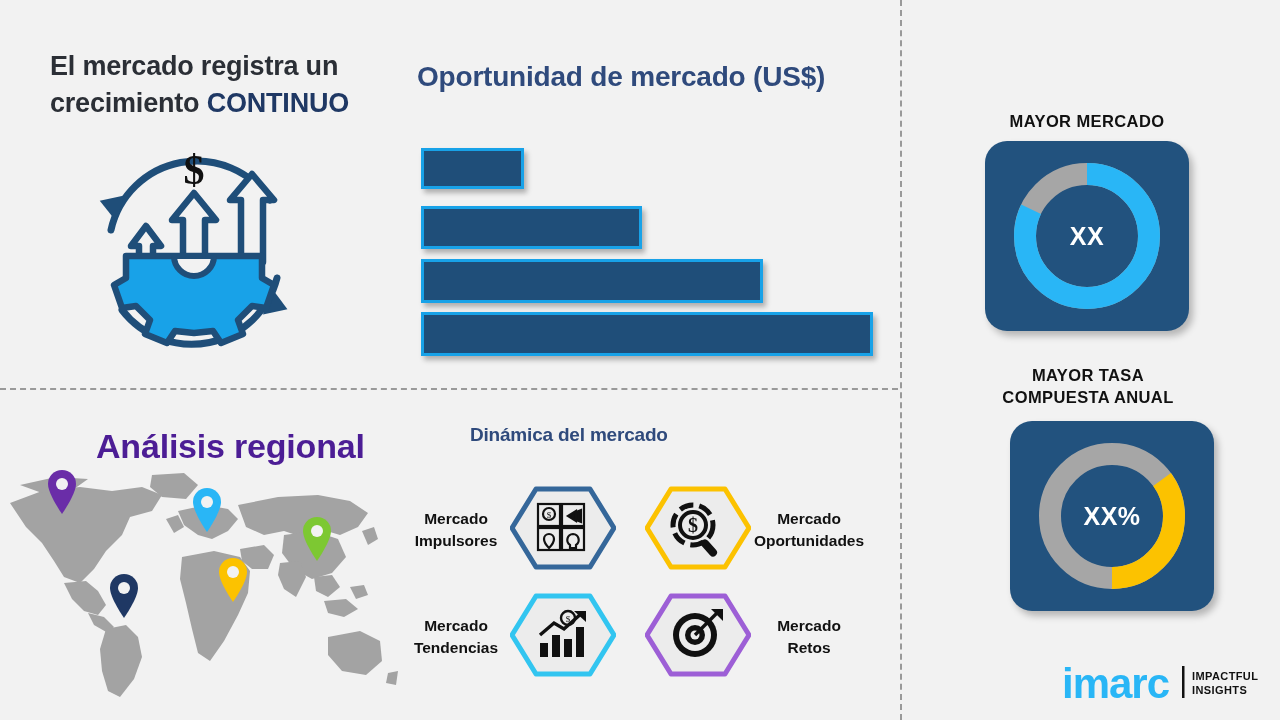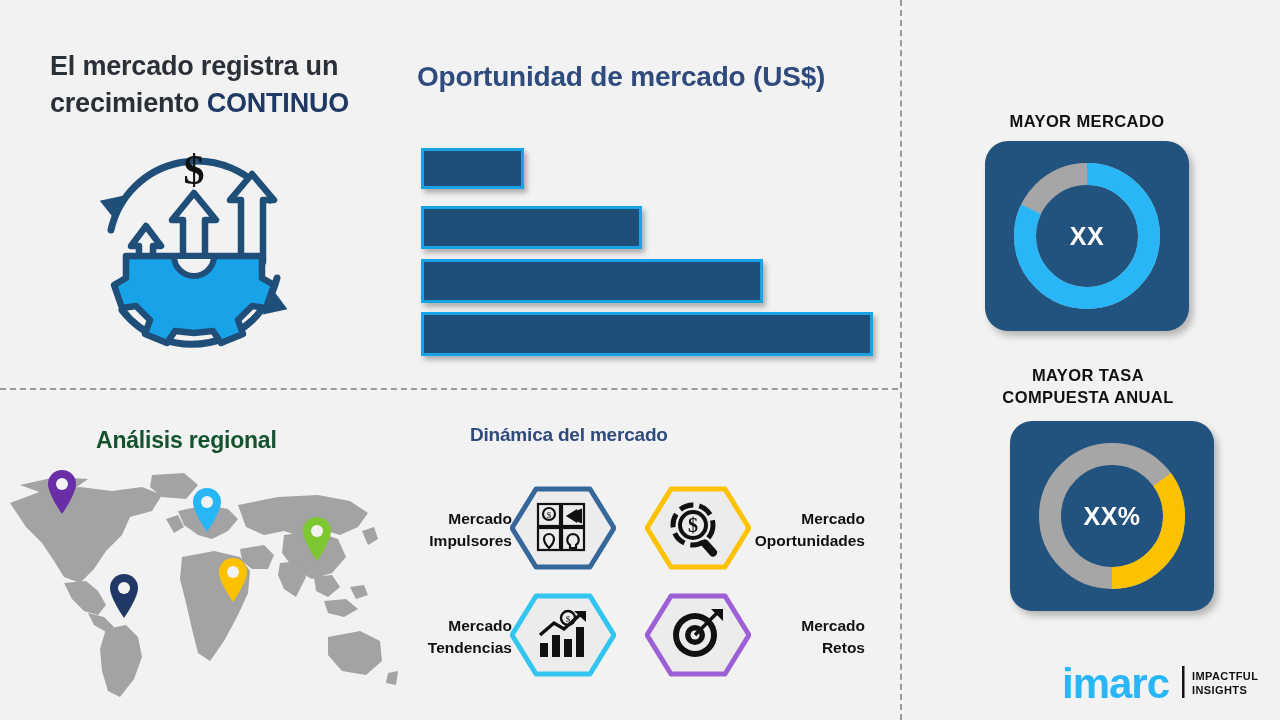--- a/index.html
+++ b/index.html
@@ -29,21 +29,21 @@
   }
   .title-growth .accent{color:#1f3864;}
 
   .title-opportunity{
     position:absolute;left:417px;top:61px;width:470px;
     font-size:28px;font-weight:bold;color:#2f4a7c;
     letter-spacing:-0.2px;white-space:nowrap;
   }
   .title-regional{
     position:absolute;left:96px;top:427px;width:300px;
-    font-size:23px;font-weight:bold;color:#14532d;
+    font-size:34px;font-weight:bold;color:#4c1d95;
     letter-spacing:-0.2px;
   }
   .title-dynamics{
     position:absolute;left:470px;top:424px;width:420px;
     font-size:19px;font-weight:bold;color:#2f4a7c;
     letter-spacing:-0.2px;white-space:nowrap;
   }
   .donut-caption{
     position:absolute;text-align:center;width:280px;
     font-size:16.5px;font-weight:bold;color:#111;
@@ -83,21 +83,21 @@
 
   
   .hex-item{position:absolute;width:250px;height:90px;}
   .hex-box{position:absolute;width:106px;height:84px;}
   .hex-text{
     position:absolute;top:50%;transform:translateY(-50%);
     font-size:15.5px;font-weight:bold;color:#111;line-height:1.42;
     width:112px;
   }
   .hex-text.right-align{text-align:right;}
-  .hex-text.left-align{text-align:right;}
+  .hex-text.left-align{text-align:center;}
 
   
   .logo{position:absolute;left:1062px;top:658px;width:200px;height:52px;}
 </style>
 </head>
 <body>
 
 <div id="stage">
 
   <div class="v-divider"></div>
@@ -302,21 +302,21 @@
       </svg>
     </div>
     <div class="hex-text left-align" style="left:108px;">
       <span>Mercado</span><br>
       <span>Retos</span>
     </div>
   </div>
 
   <div class="donut-caption" style="left:947px;top:111px;">MAYOR MERCADO</div>
 
-  <div class="donut-card" style="left:985px;top:141px;width:204px;height:190px;border-radius:23px;">
+  <div class="donut-card" style="left:985px;top:141px;width:204px;height:190px;">
     <svg class="donut-wrap" viewBox="0 0 204 190">
 
       <circle cx="102" cy="95" r="62" fill="none" stroke="#a6a6a6" stroke-width="22"></circle>
       <circle cx="102" cy="95" r="62" fill="none" stroke="#29b6f6" stroke-width="22" stroke-dasharray="319.4 70.2" transform="rotate(-90 102 95)"></circle>
     </svg>
     <div class="donut-label">XX</div>
   </div>
 
   <div class="donut-caption" style="left:948px;top:365px;">
     <span>MAYOR TASA</span><br>

